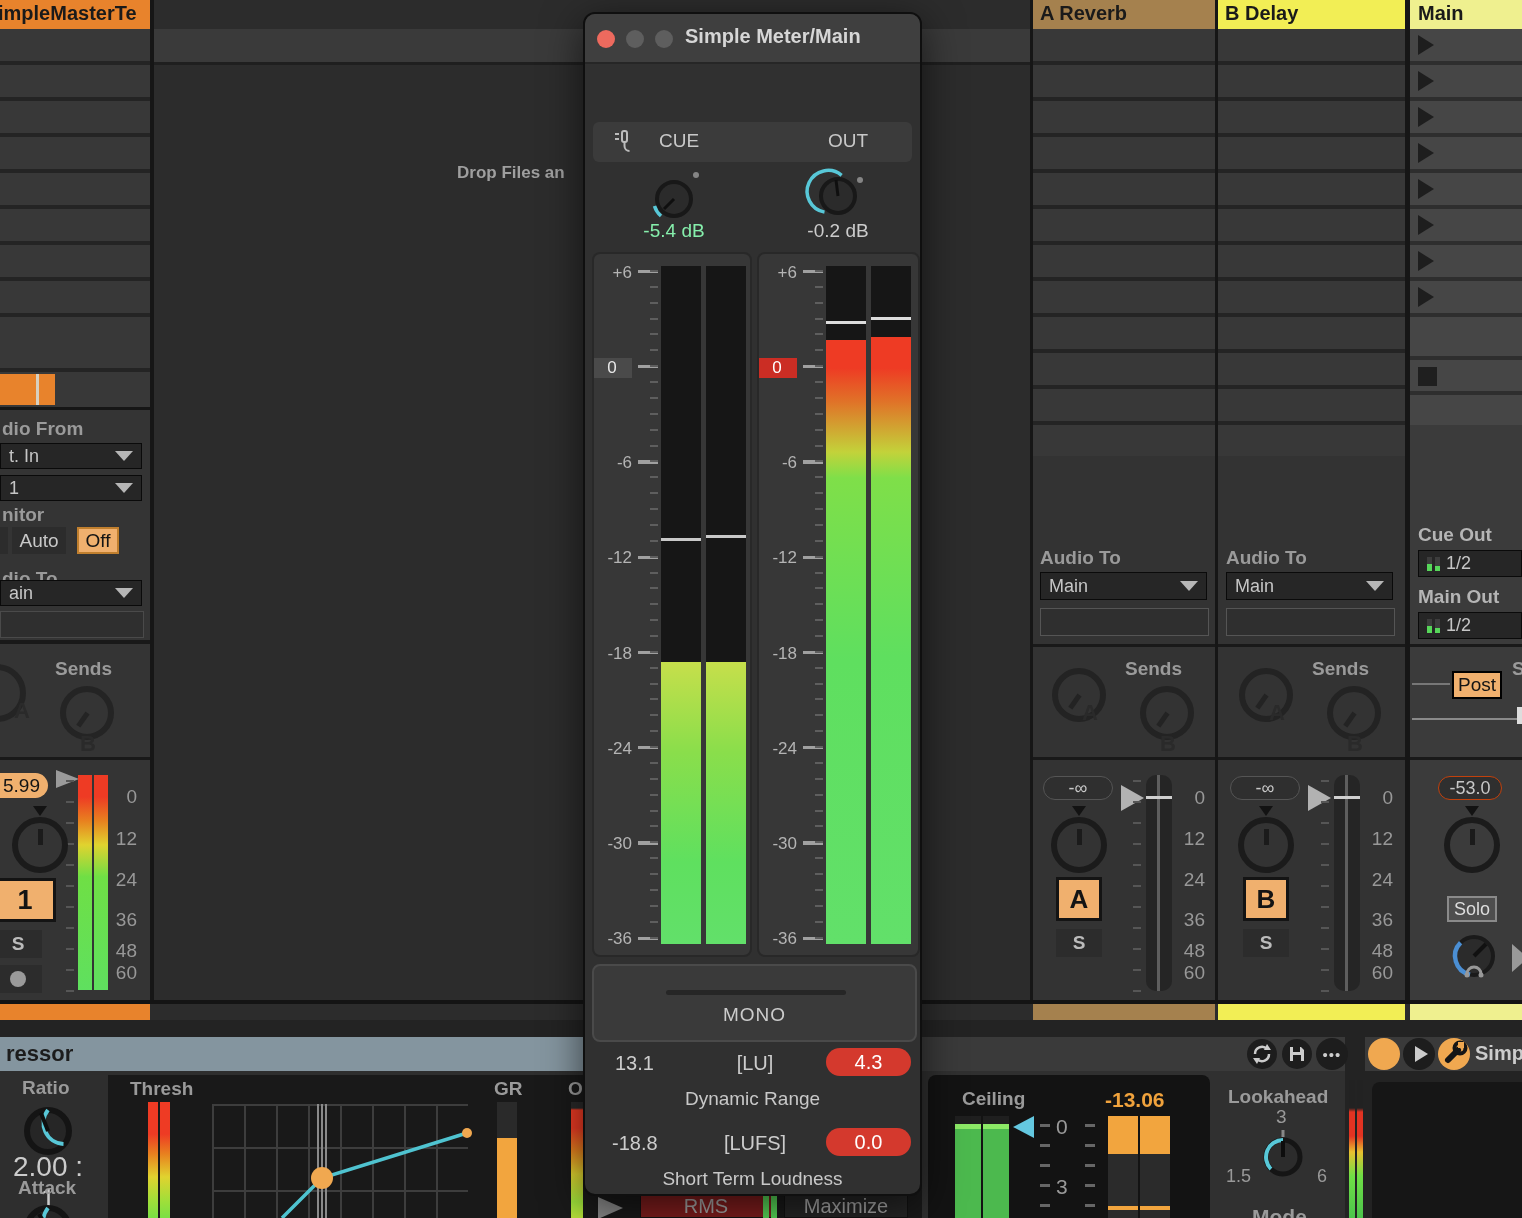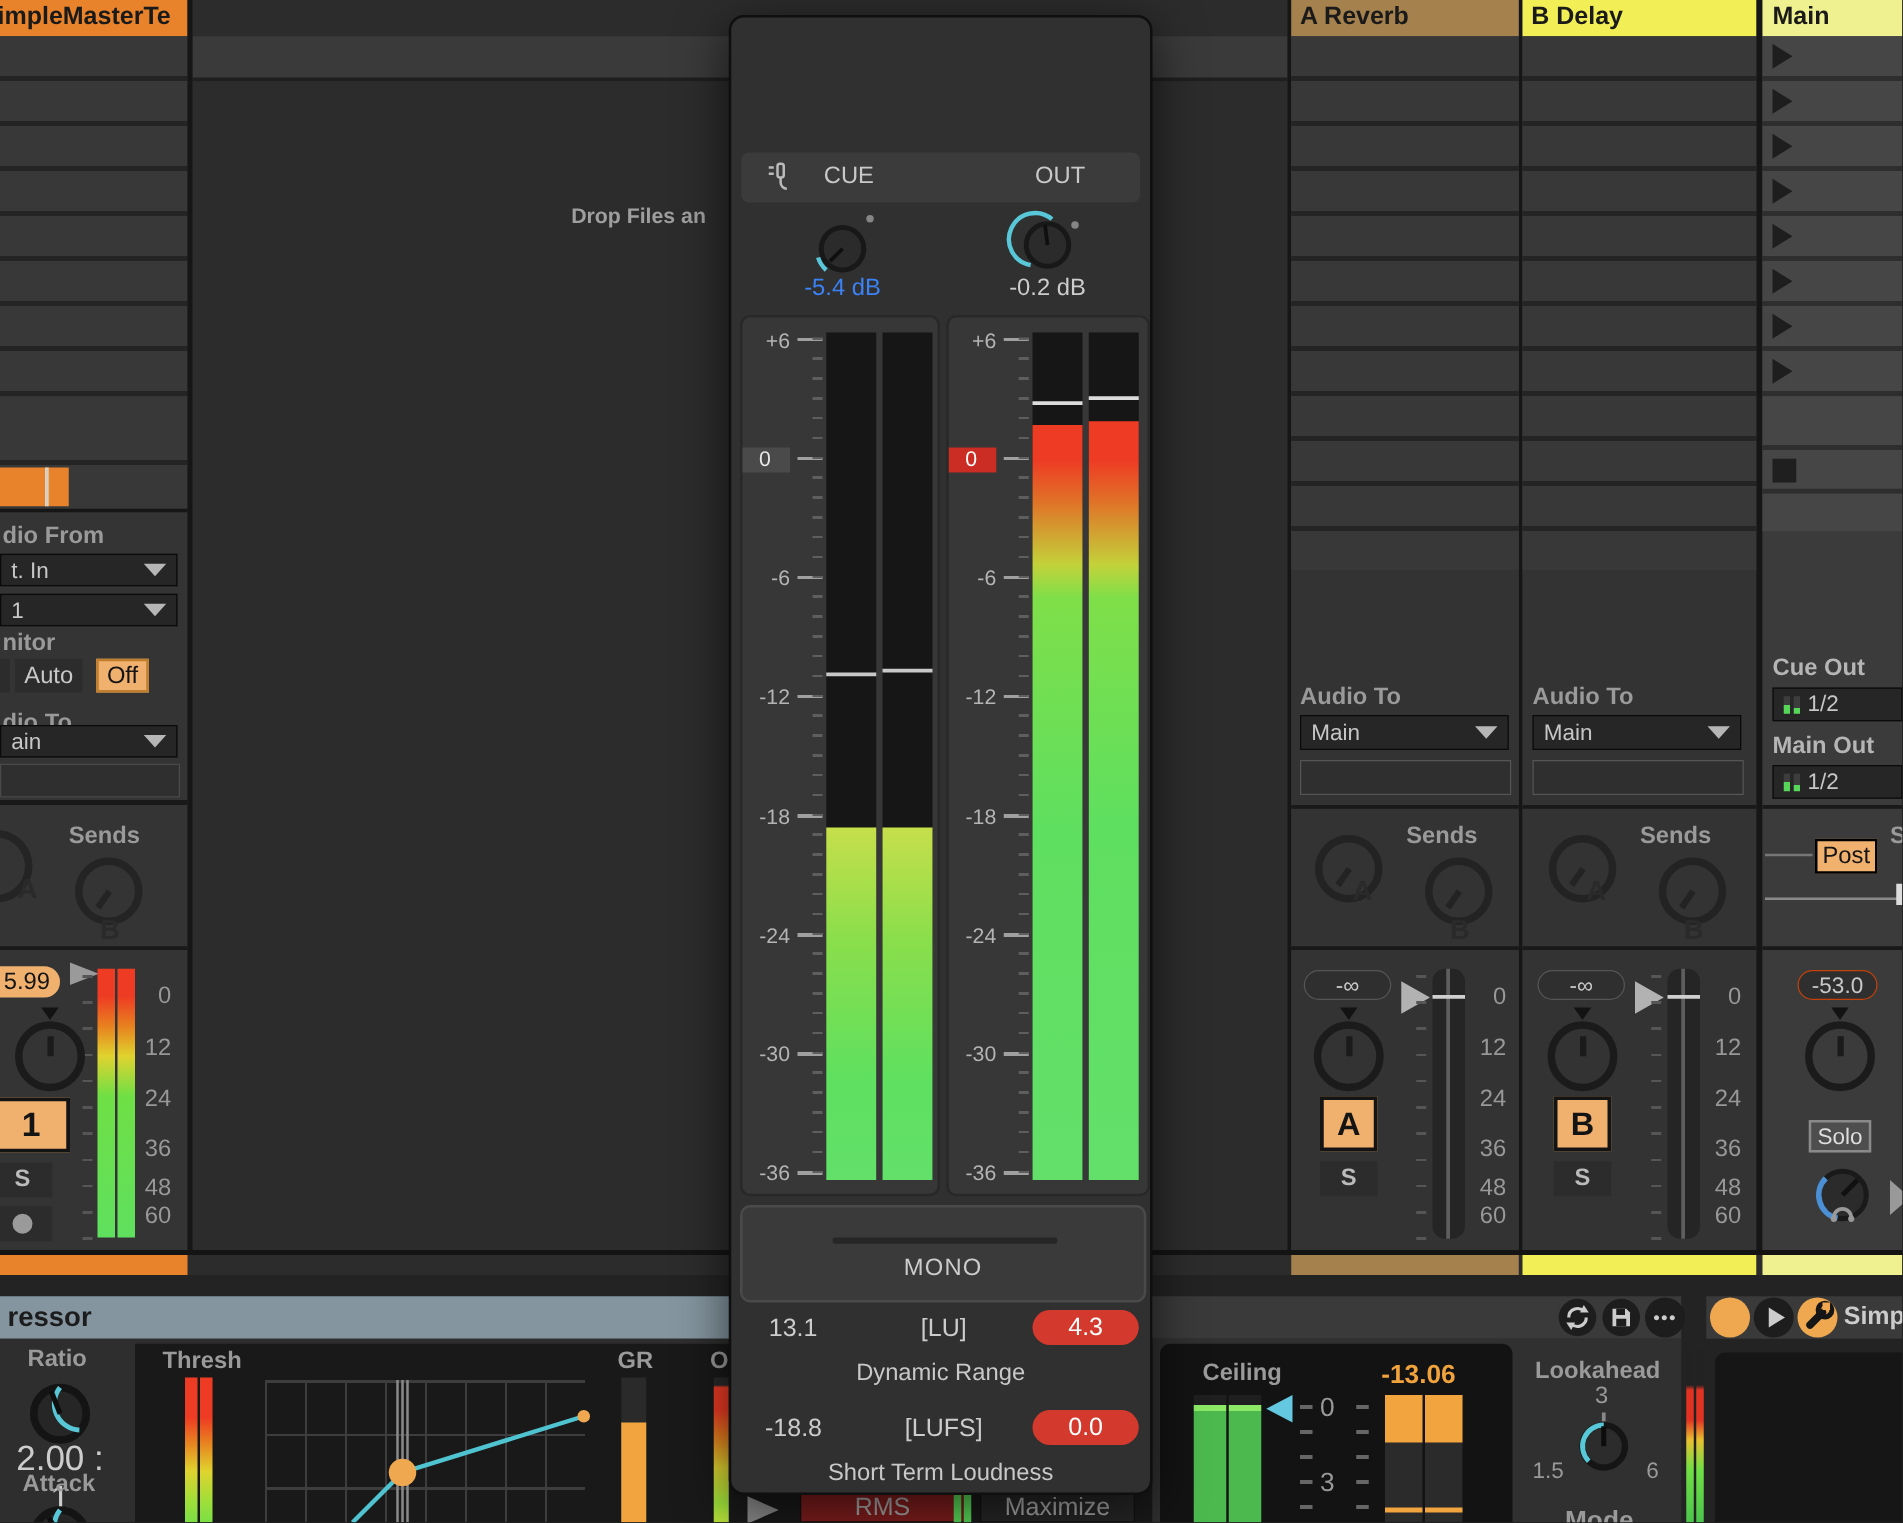--- a/index.html
+++ b/index.html
@@ -357,40 +357,46 @@
       <line x1="10" y1="22" x2="20" y2="12" stroke="#161616" stroke-width="6" stroke-linecap="round"></line>
       <circle cx="22" cy="10" r="5.5" fill="none" stroke="#161616" stroke-width="4"></circle>
       <rect x="20" y="4" width="6" height="6" fill="#f0a850"></rect>
     </svg>
     <span style="position:absolute;left:110px;top:5px;font-size:20px;font-weight:700;color:#ccc">Simpl</span>
   </div>
   <div class="abs" style="left:1372px;top:1082px;width:150px;height:136px;background:#161616;border-radius:8px 0 0 0"></div>
 
   <div class="abs" style="left:583px;top:12px;width:339px;height:1184px;background:#303030;border:2px solid #0f0f0f;border-radius:12px;box-shadow:0 10px 40px rgba(0,0,0,.6);box-sizing:border-box">
 
+    <div class="abs" style="left:0;top:0;width:335px;height:48px;background:#3f3f3f;border-radius:10px 10px 0 0;border-bottom:2px solid #262626">
+      <div style="position:absolute;left:12px;top:16px;width:18px;height:18px;border-radius:50%;background:#ed6a5e"></div>
+      <div style="position:absolute;left:41px;top:16px;width:18px;height:18px;border-radius:50%;background:#5e5e5e"></div>
+      <div style="position:absolute;left:70px;top:16px;width:18px;height:18px;border-radius:50%;background:#5e5e5e"></div>
+      <span style="position:absolute;left:100px;top:11px;font-size:20px;font-weight:600;color:#d6d6d6;white-space:nowrap">Simple Meter/Main</span>
+    </div>
 
 
     <div class="abs" style="left:8px;top:108px;width:319px;height:40px;background:#3b3b3b;border-radius:6px">
       <svg style="left:20px;top:7px" width="20" height="28" viewBox="0 0 20 28">
         <line x1="2" y1="5" x2="6" y2="5" stroke="#bbb" stroke-width="2"></line>
         <line x1="2" y1="10" x2="6" y2="10" stroke="#bbb" stroke-width="2"></line>
         <rect x="9" y="2" width="5" height="11" rx="2" fill="none" stroke="#bbb" stroke-width="2"></rect>
         <path d="M11.5 13 v4 a5 5 0 0 0 5 5" fill="none" stroke="#bbb" stroke-width="2"></path>
       </svg>
       <span style="position:absolute;left:66px;top:8px;font-size:19px;color:#c8c8c8">CUE</span>
       <span style="position:absolute;left:235px;top:8px;font-size:19px;color:#c8c8c8">OUT</span>
     </div>
 
     <svg style="left:65px;top:161px" width="48" height="48" viewBox="0 0 48 48">
       <circle cx="24" cy="24" r="17" fill="#2b2b2b" stroke="#181818" stroke-width="4"></circle>
       <line x1="24" y1="24" x2="14" y2="34" stroke="#0f0f0f" stroke-width="3"></line>
       <path d="M4.5 31 A21 21 0 0 0 11 41" fill="none" stroke="#58c8d8" stroke-width="3.5"></path>
     </svg>
     <div class="abs" style="left:108px;top:158px;width:6px;height:6px;border-radius:50%;background:#858585"></div>
-    <div class="abs" style="left:49px;top:206px;width:80px;text-align:center;font-size:19px;color:#3b82f6">-5.4 dB</div>
+    <div class="abs" style="left:49px;top:206px;width:80px;text-align:center;font-size:19px;color:#86efac">-5.4 dB</div>
     <svg style="left:229px;top:158px" width="48" height="48" viewBox="0 0 48 48">
       <circle cx="24" cy="24" r="17" fill="#2b2b2b" stroke="#181818" stroke-width="4"></circle>
       <line x1="24" y1="24" x2="22" y2="8" stroke="#0f0f0f" stroke-width="3"></line>
       <path d="M10.5 40.1 A21 21 0 1 1 27.6 3.3" fill="none" stroke="#58c8d8" stroke-width="3.5"></path>
     </svg>
     <div class="abs" style="left:272px;top:163px;width:6px;height:6px;border-radius:50%;background:#858585"></div>
     <div class="abs" style="left:213px;top:206px;width:80px;text-align:center;font-size:19px;color:#ccc">-0.2 dB</div>
 
     <div class="abs" style="left:7px;top:238px;width:160px;height:705px;background:#373737;border:2px solid #282828;border-radius:8px;box-sizing:border-box;overflow:hidden">
       <div class="mlabel" style="left:0;top:9px">+6</div>

